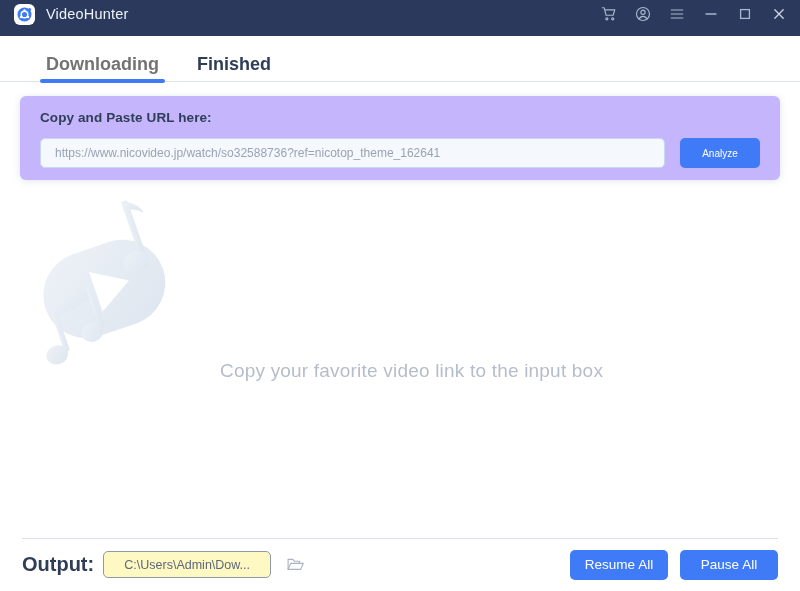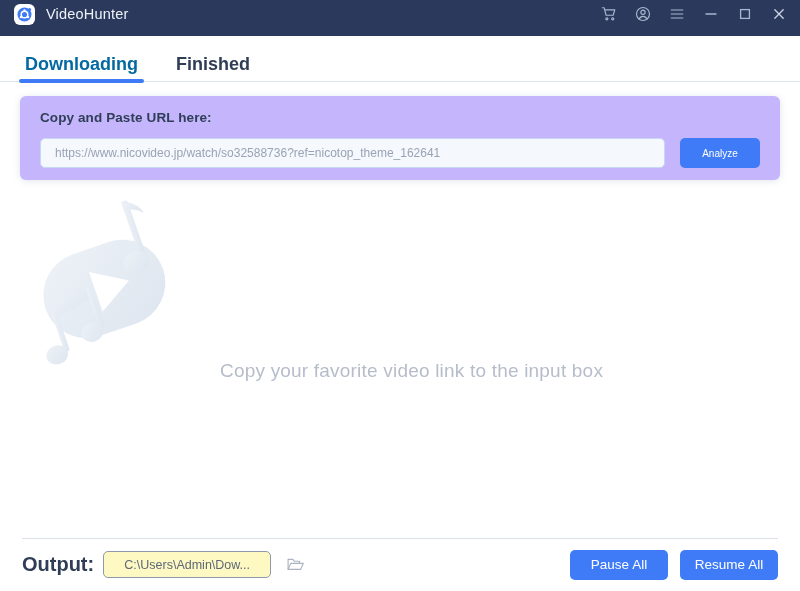--- a/index.html
+++ b/index.html
@@ -69,21 +69,21 @@
   .tab {
     position: relative;
     font-size: 18px;
     font-weight: bold;
     color: #2f3d56;
     padding: 0 3px 9px 3px;
     margin-right: 32px;
     cursor: pointer;
     line-height: 1;
   }
-  .tab.active { color: #0369a1; }
+  .tab.active { color: #737373; margin-left: 21px; }
   .tab.active:after {
     content: "";
     position: absolute;
     left: -3px; right: -3px; bottom: -1px;
     height: 4px;
     border-radius: 2px;
     background: #3f7bf7;
     z-index: 2;
   }
 
@@ -318,17 +318,17 @@
   <div class="footer">
     <div class="output-label">Output:</div>
     <div class="output-path">C:\Users\Admin\Dow...</div>
     <div class="folder-btn">
       <svg width="19" height="19" viewBox="0 0 20 20" fill="none" stroke="#aab3c0" stroke-width="1.2" stroke-linejoin="round">
         <path d="M2.2 15.2V4.6h5l1.6 2h5.4v2.2"></path>
         <path d="M2.2 15.2L5 8.8h13.2l-2.8 6.4H2.2z"></path>
       </svg>
     </div>
     <div class="foot-spacer"></div>
+    <button class="foot-btn">Resume All</button>
     <button class="foot-btn">Pause All</button>
-    <button class="foot-btn">Resume All</button>
   </div>
 
 </div>
 
 </body></html>

